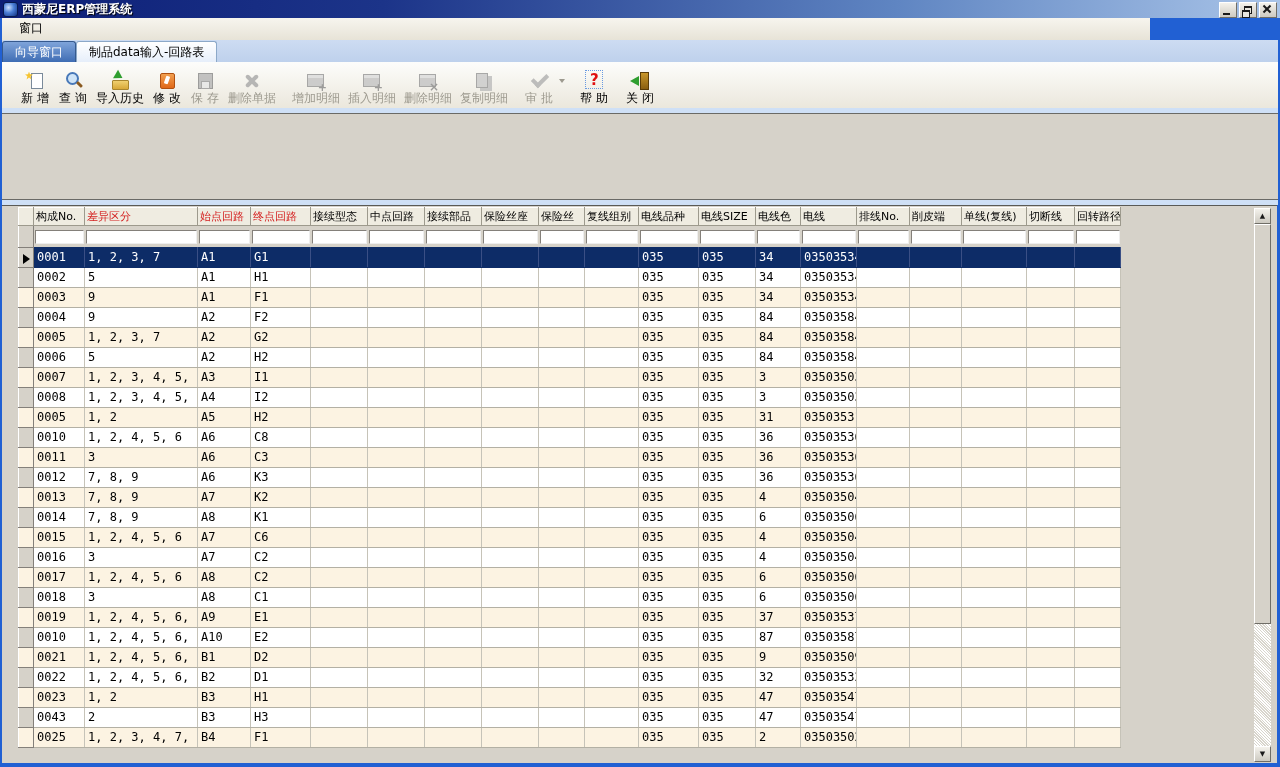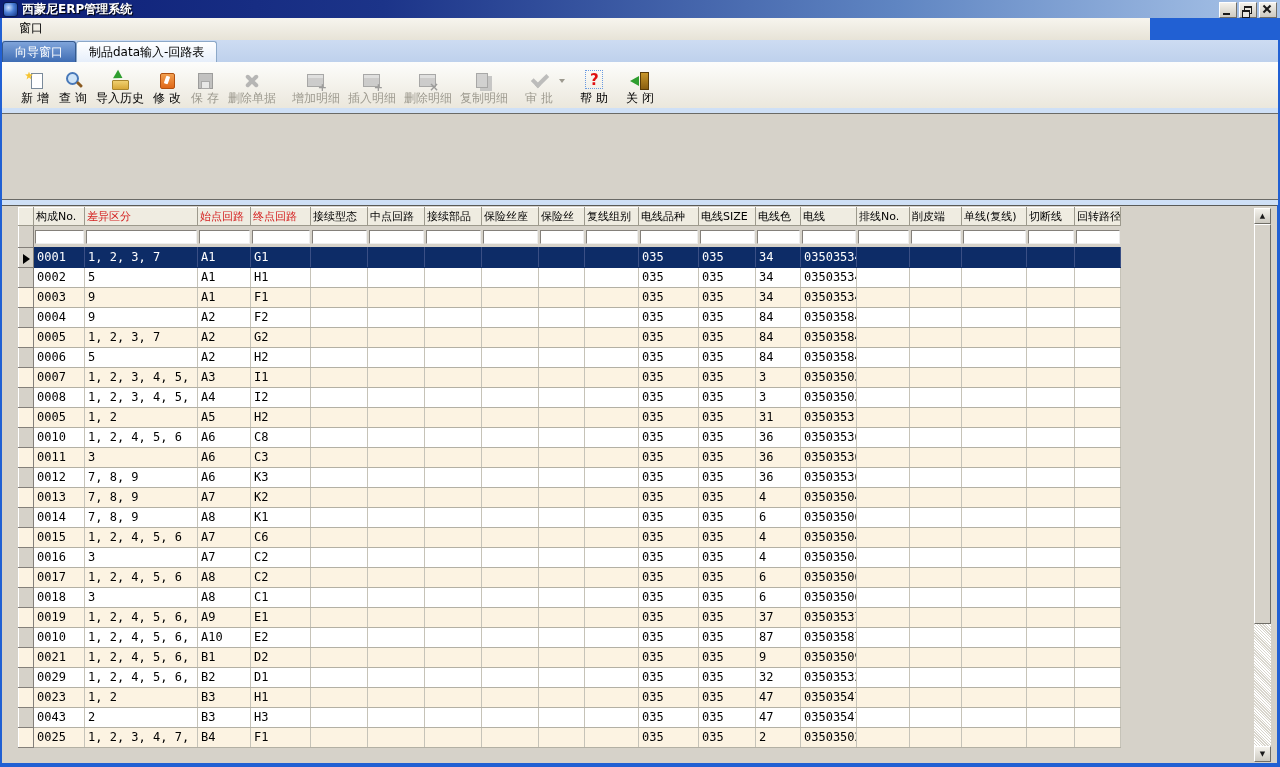--- a/index.html
+++ b/index.html
@@ -843,21 +843,21 @@
           <td>9</td>
           <td>03503509</td>
           <td></td>
           <td></td>
           <td></td>
           <td></td>
           <td></td>
         </tr>
         <tr>
           <td class="selcell"></td>
-          <td>0029</td>
+          <td>0022</td>
           <td>1, 2, 4, 5, 6, 7, 8, 9</td>
           <td>B2</td>
           <td>D1</td>
           <td></td>
           <td></td>
           <td></td>
           <td></td>
           <td></td>
           <td></td>
           <td>035</td>

